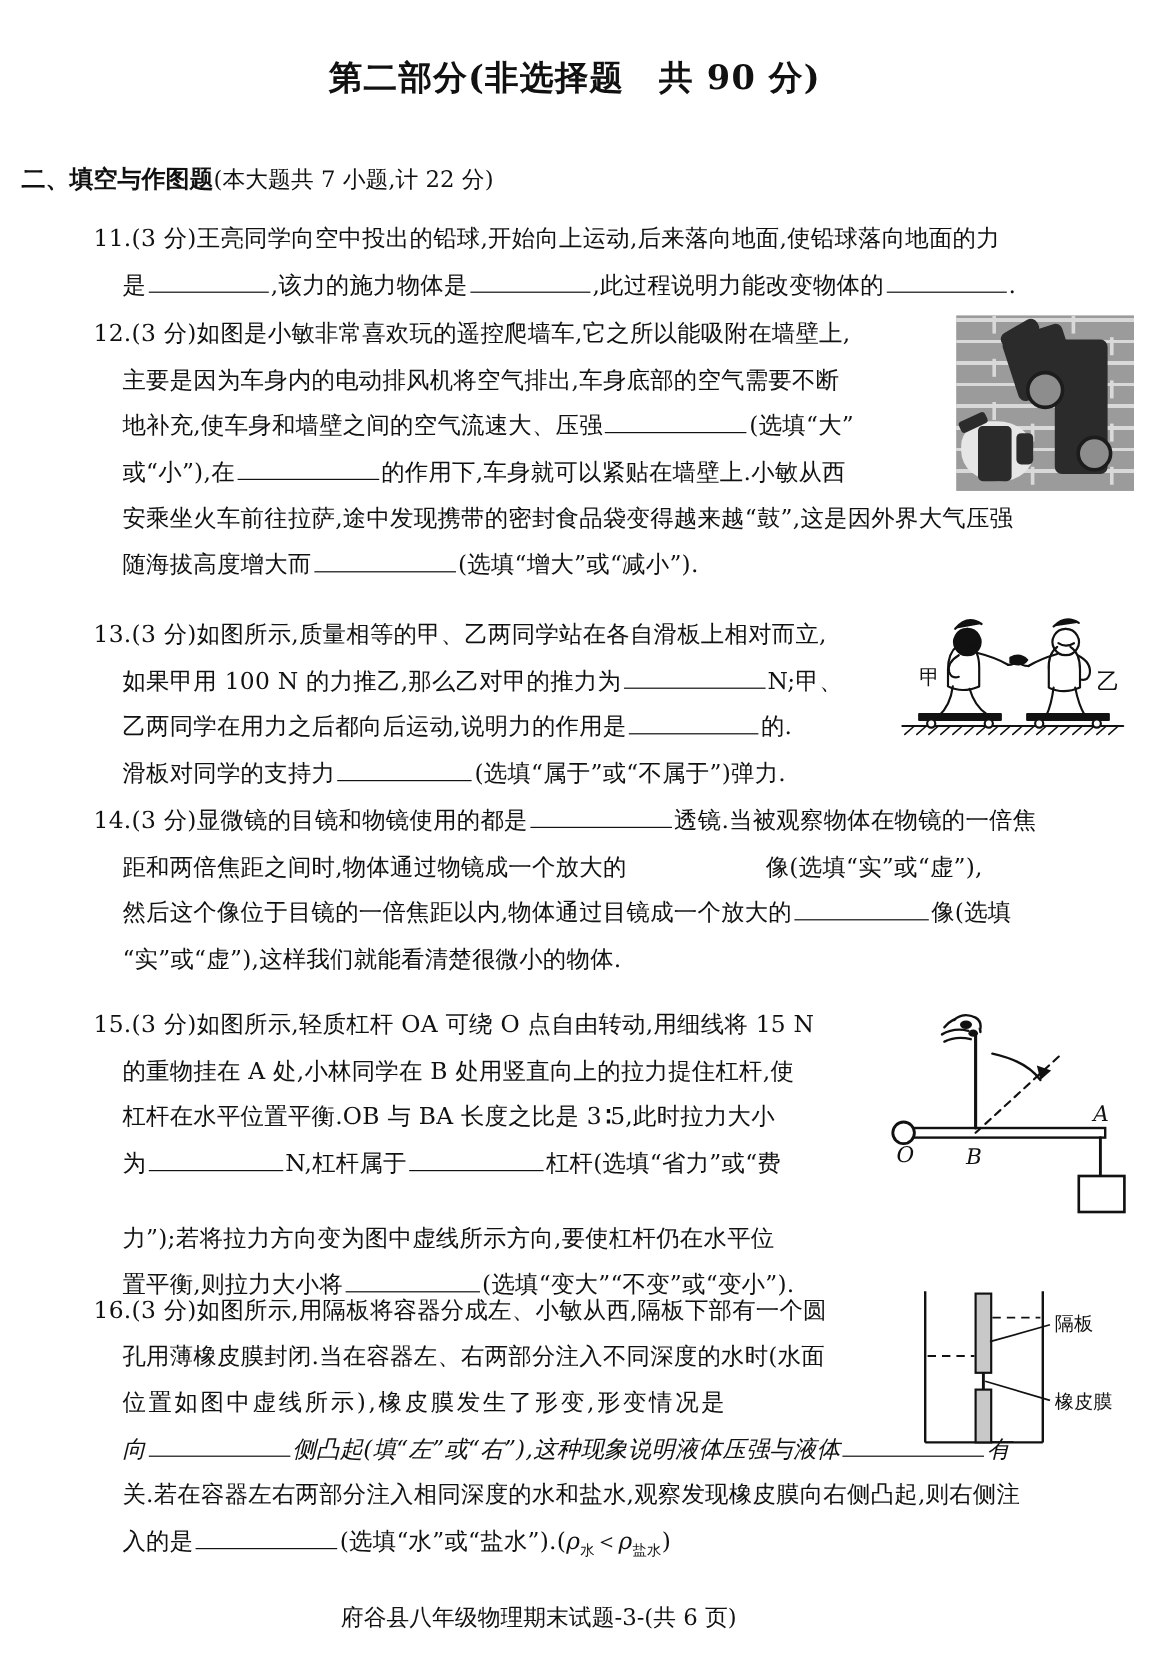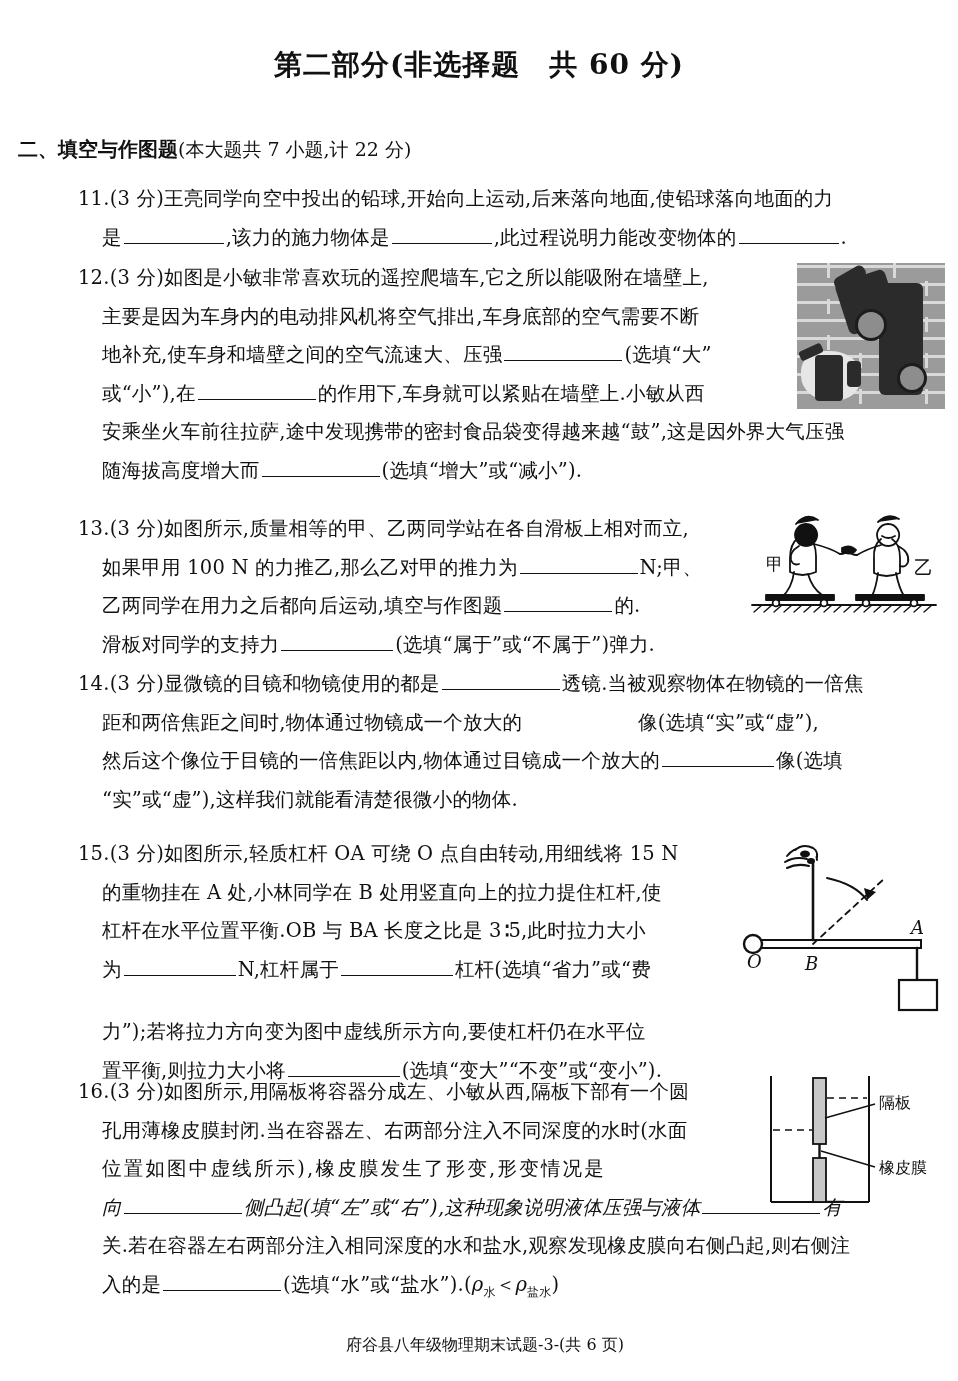--- a/index.html
+++ b/index.html
@@ -134,30 +134,29 @@
   
   .fig16 { width: 192px; height: 138px; }
 
   
   .footer {
     position: absolute;
     top: 1335px;
     left: 0;
     width: 898px;
     text-align: center;
-    font-size: 16px;
-    margin-left: 36px;
+    font-size: 19px;
   }
 </style>
 </head>
 <body>
 
 <div id="page">
 
-  <div class="part-title">第二部分(非选择题　共 60 分)</div>
+  <div class="part-title">第二部分(非选择题　共 90 分)</div>
 
   <div class="section-heading">
     <span>二、填空与作图题</span><span class="note">(本大题共 7 小题,计 22 分)</span>
   </div>
 
   <div class="q" style="top:180px; left:78px; width:870px;">
     <span class="ln">
       <span class="num">11.</span><span class="num">(3 分)</span><span>王亮同学向空中投出的铅球,开始向上运动,后来落向地面,使铅球落向地面的力</span>
     </span>
     <span class="ln" style="padding-left:24px;">
@@ -219,21 +218,21 @@
   </div>
 
   <div class="q" style="top:510px; left:78px; width:670px;">
     <span class="ln">
       <span class="num">13.</span><span class="num">(3 分)</span><span>如图所示,质量相等的甲、乙两同学站在各自滑板上相对而立,</span>
     </span>
     <span class="ln" style="padding-left:24px;">
       <span>如果甲用 100 N 的力推乙,那么乙对甲的推力为</span><span class="blank" style="width:118px;"></span><span>N;甲、</span>
     </span>
     <span class="ln" style="padding-left:24px;">
-      <span>乙两同学在用力之后都向后运动,填空与作图题</span><span class="blank" style="width:108px;"></span><span>的.</span>
+      <span>乙两同学在用力之后都向后运动,说明力的作用是</span><span class="blank" style="width:108px;"></span><span>的.</span>
     </span>
     <span class="ln" style="padding-left:24px;">
       <span>滑板对同学的支持力</span><span class="blank" style="width:112px;"></span><span>(选填“属于”或“不属于”)弹力.</span>
     </span>
   </div>
 
   <div class="fig" style="top:508px; left:738px;">
     <svg class="fig13" viewBox="0 0 212 106">
       <g stroke="#111" stroke-width="1.8" fill="none" stroke-linecap="round" stroke-linejoin="round">
 

